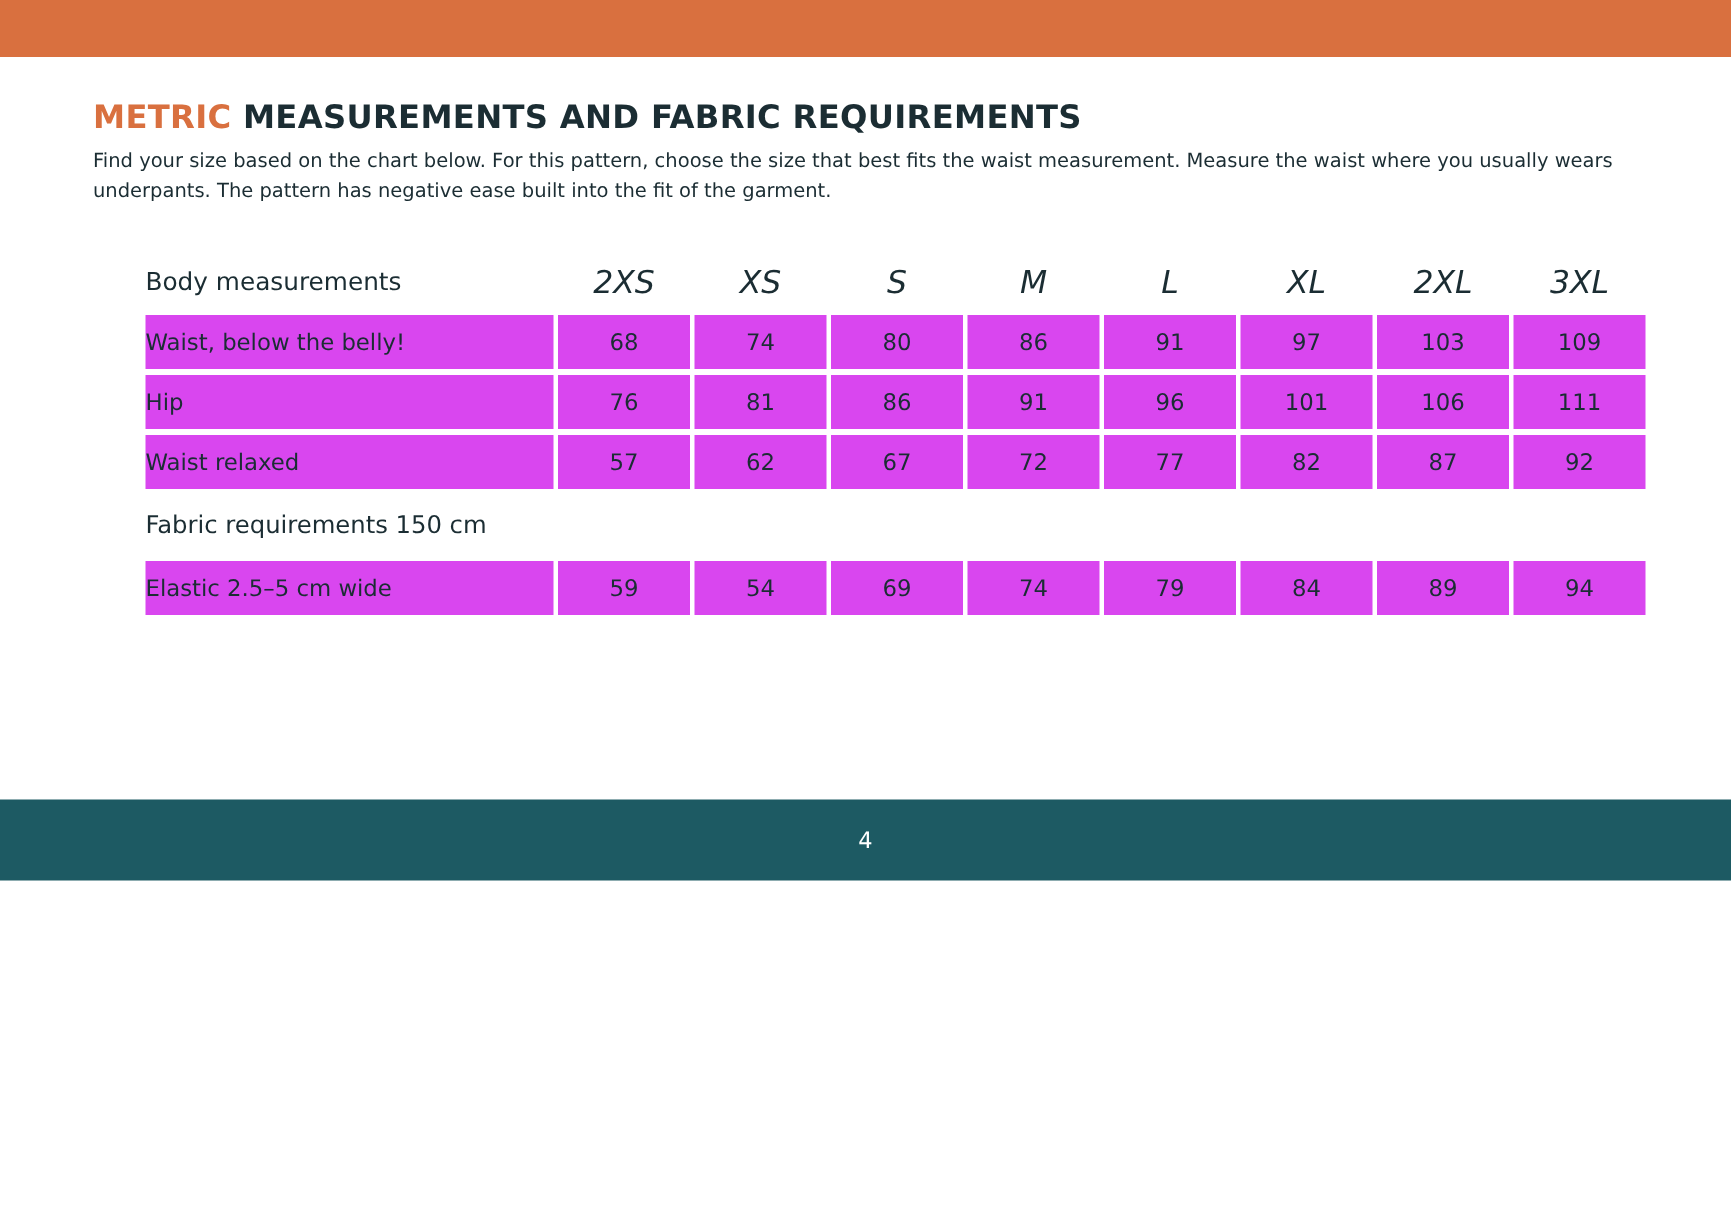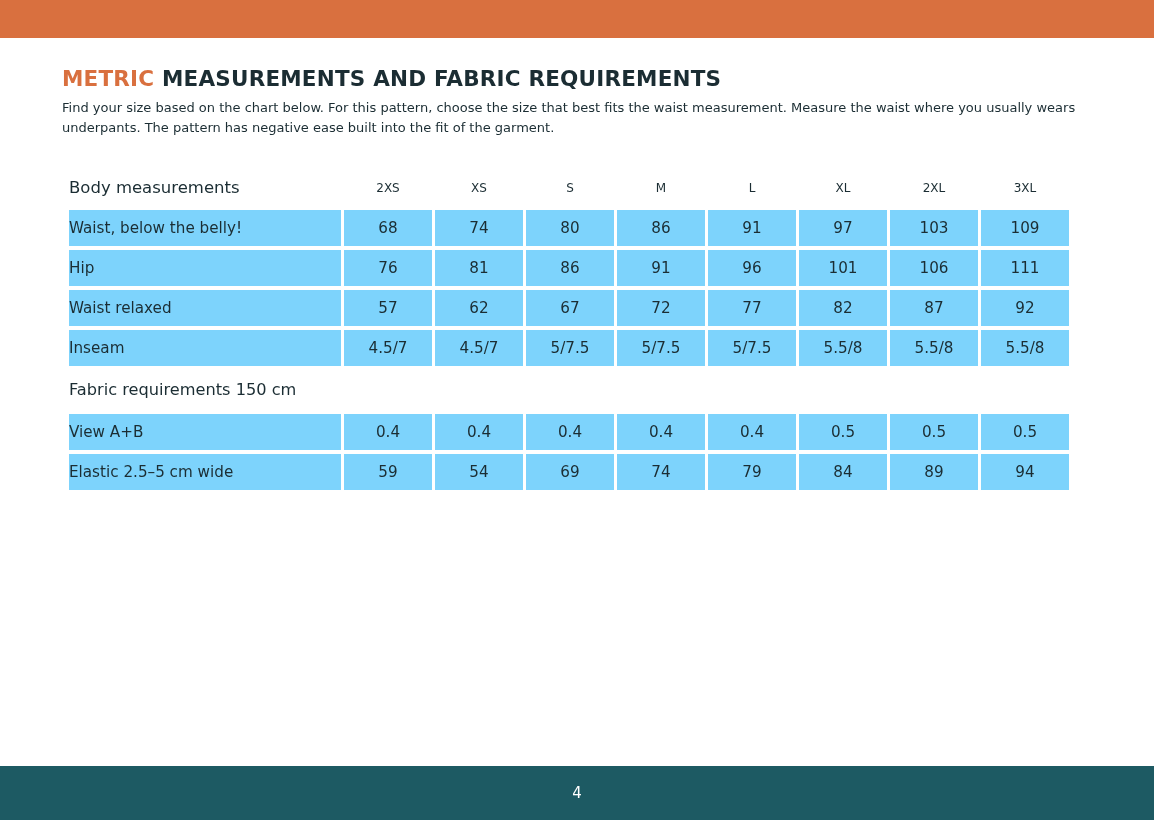--- a/index.html
+++ b/index.html
@@ -10,21 +10,21 @@
     width: 1154px;
     height: 820px;
     background: #ffffff;
     font-family: "DejaVu Sans", sans-serif;
     overflow: hidden;
     position: relative;
   }
   .page {
     position: relative;
     width: 1154px;
-    height: 820px;
+    height: 587px;
     box-sizing: border-box;
   }
   .top-bar {
     position: absolute;
     top: 0; left: 0;
     width: 1154px;
     height: 38px;
     background: #d9703f;
   }
   .bottom-bar {
@@ -56,21 +56,21 @@
     color: #d9703f;
   }
   .intro {
     margin: 7px 0 0 62px;
     width: 1020px;
     font-size: 13px;
     line-height: 1.52;
     color: #1b2d33;
   }
   table.size-chart {
-    margin: 28px 0 0 66px;
+    margin: 28px 0 0 94px;
     border-collapse: separate;
     border-spacing: 3px 4px;
     font-size: 15.2px;
     color: #1b2d33;
   }
   table.size-chart td {
     padding: 0;
   }
   .label-cell {
     width: 272px;
@@ -81,32 +81,33 @@
     box-sizing: border-box;
   }
   .val-cell {
     width: 88px;
     height: 36px;
     text-align: center;
     vertical-align: middle;
     box-sizing: border-box;
   }
   .filled {
-    background: #7dd3fc;
+    background: #d946ef;
   }
   .header-row .label-cell,
   .header-row .val-cell,
   .section-row .label-cell {
     background: transparent;
   }
   .header-row .label-cell {
     font-size: 16.5px;
   }
   .header-row .val-cell {
-    font-size: 12px;
+    font-size: 21px;
+    font-style: italic;
   }
   .section-row .label-cell {
     font-size: 16.2px;
     height: 40px;
   }
 </style>
 </head>
 <body>
 
 <div class="page">
@@ -166,47 +167,25 @@
           <td class="val-cell filled">57</td>
           <td class="val-cell filled">62</td>
           <td class="val-cell filled">67</td>
           <td class="val-cell filled">72</td>
           <td class="val-cell filled">77</td>
           <td class="val-cell filled">82</td>
           <td class="val-cell filled">87</td>
           <td class="val-cell filled">92</td>
         </tr>
 
-        <tr>
-          <td class="label-cell filled"> Inseam</td>
-          <td class="val-cell filled">4.5/7</td>
-          <td class="val-cell filled">4.5/7</td>
-          <td class="val-cell filled">5/7.5</td>
-          <td class="val-cell filled">5/7.5</td>
-          <td class="val-cell filled">5/7.5</td>
-          <td class="val-cell filled">5.5/8</td>
-          <td class="val-cell filled">5.5/8</td>
-          <td class="val-cell filled">5.5/8</td>
-        </tr>
 
         <tr class="section-row">
           <td class="label-cell" colspan="9">Fabric requirements 150 cm</td>
         </tr>
 
-        <tr>
-          <td class="label-cell filled">View A+B</td>
-          <td class="val-cell filled">0.4</td>
-          <td class="val-cell filled">0.4</td>
-          <td class="val-cell filled">0.4</td>
-          <td class="val-cell filled">0.4</td>
-          <td class="val-cell filled">0.4</td>
-          <td class="val-cell filled">0.5</td>
-          <td class="val-cell filled">0.5</td>
-          <td class="val-cell filled">0.5</td>
-        </tr>
 
         <tr>
           <td class="label-cell filled">Elastic 2.5–5 cm wide</td>
           <td class="val-cell filled">59</td>
           <td class="val-cell filled">54</td>
           <td class="val-cell filled">69</td>
           <td class="val-cell filled">74</td>
           <td class="val-cell filled">79</td>
           <td class="val-cell filled">84</td>
           <td class="val-cell filled">89</td>

